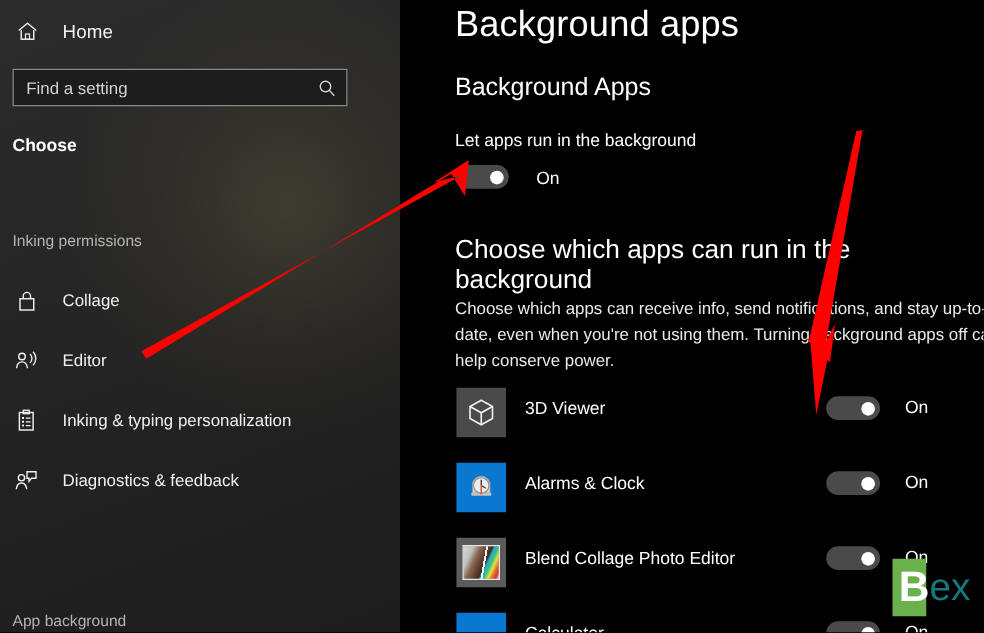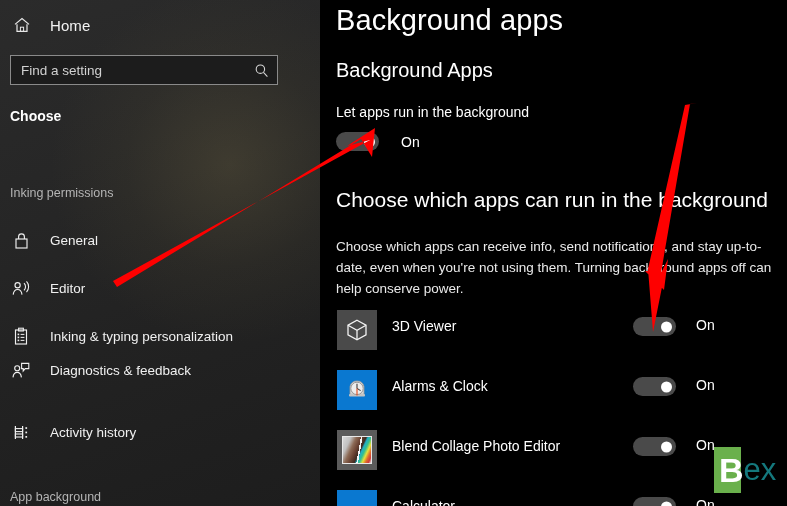--- a/index.html
+++ b/index.html
@@ -12,20 +12,21 @@
     height: 506px;
     overflow: hidden;
     font-family: "Liberation Sans", sans-serif;
     color: #ffffff;
     position: relative;
   }
   #app {
     position: absolute;
     inset: 0;
     display: flex;
+    gap: 28px;
   }
 
   
   .sidebar {
     position: relative;
     width: 320px;
     height: 506px;
     flex: 0 0 320px;
     background:
       radial-gradient(circle 230px at 230px 165px, rgba(120,108,70,0.30) 0%, rgba(90,82,55,0.14) 45%, rgba(0,0,0,0) 78%),
@@ -359,21 +360,21 @@
 
     <div class="group-label group-windows">Inking permissions</div>
 
     <div class="nav-item" style="top:223px;">
       <span class="nav-icon">
         <svg width="19" height="19" viewBox="0 0 19 19">
           <rect x="4" y="8" width="11" height="9" fill="none" stroke="#f0f0f0" stroke-width="1.15"></rect>
           <path d="M6.6 8 V5.8 a2.9 2.9 0 0 1 5.8 0 V8" fill="none" stroke="#f0f0f0" stroke-width="1.15"></path>
         </svg>
       </span>
-      <span class="nav-label">General</span>
+      <span class="nav-label">Collage</span>
     </div>
 
     <div class="nav-item" style="top:271px;">
       <span class="nav-icon">
         <svg width="20" height="19" viewBox="0 0 20 19">
           <circle cx="6.6" cy="6.2" r="2.6" fill="none" stroke="#f0f0f0" stroke-width="1.15"></circle>
           <path d="M2.2 15.6 c0.4-3.5 2.3-5.1 4.4-5.1 c2.1 0 4 1.6 4.4 5.1" fill="none" stroke="#f0f0f0" stroke-width="1.15"></path>
           <path d="M13 4.2 a5 5 0 0 1 0 7.2" fill="none" stroke="#f0f0f0" stroke-width="1.1"></path>
           <path d="M15.5 2.4 a8 8 0 0 1 0 10.8" fill="none" stroke="#f0f0f0" stroke-width="1.1"></path>
         </svg>
@@ -390,45 +391,31 @@
           <rect x="5.6" y="9.6" width="1.6" height="1.6" fill="#f0f0f0"></rect>
           <rect x="5.6" y="12.6" width="1.6" height="1.6" fill="#f0f0f0"></rect>
           <line x1="8.6" y1="7.4" x2="12.4" y2="7.4" stroke="#f0f0f0" stroke-width="1"></line>
           <line x1="8.6" y1="10.4" x2="12.4" y2="10.4" stroke="#f0f0f0" stroke-width="1"></line>
           <line x1="8.6" y1="13.4" x2="12.4" y2="13.4" stroke="#f0f0f0" stroke-width="1"></line>
         </svg>
       </span>
       <span class="nav-label">Inking &amp; typing personalization</span>
     </div>
 
-    <div class="nav-item" style="top:353px;">
+    <div class="nav-item" style="top:367px;">
       <span class="nav-icon">
         <svg width="20" height="19" viewBox="0 0 20 19">
           <circle cx="6.2" cy="7.2" r="2.5" fill="none" stroke="#f0f0f0" stroke-width="1.15"></circle>
           <path d="M2 16.4 c0.4-3.4 2.2-5 4.2-5 c2 0 3.8 1.6 4.2 5" fill="none" stroke="#f0f0f0" stroke-width="1.15"></path>
           <path d="M10.6 2.4 h7.2 v5.2 h-3.6 l-2 2.4 v-2.4 h-1.6 z" fill="none" stroke="#f0f0f0" stroke-width="1.1"></path>
         </svg>
       </span>
       <span class="nav-label">Diagnostics &amp; feedback</span>
     </div>
 
-    <div class="nav-item" style="top:415px;">
-      <span class="nav-icon">
-        <svg width="19" height="19" viewBox="0 0 19 19">
-          <line x1="3.4" y1="3" x2="3.4" y2="16" stroke="#f0f0f0" stroke-width="1.2"></line>
-          <line x1="10.6" y1="3" x2="10.6" y2="16" stroke="#f0f0f0" stroke-width="1.2"></line>
-          <rect x="3.4" y="5.6" width="7.2" height="3" fill="none" stroke="#f0f0f0" stroke-width="1.1"></rect>
-          <rect x="3.4" y="11" width="7.2" height="3" fill="none" stroke="#f0f0f0" stroke-width="1.1"></rect>
-          <rect x="13.4" y="4.2" width="1.7" height="1.7" fill="#f0f0f0"></rect>
-          <rect x="13.4" y="8.6" width="1.7" height="1.7" fill="#f0f0f0"></rect>
-          <rect x="13.4" y="13" width="1.7" height="1.7" fill="#f0f0f0"></rect>
-        </svg>
-      </span>
-      <span class="nav-label">Activity history</span>
-    </div>
 
     <div class="group-label group-app">App background</div>
   </div>
 
   <div class="main">
 
     <div class="page-title">Background apps</div>
     <div class="sub-head">Background Apps</div>
     <div class="let-apps-label">Let apps run in the background</div>
 

